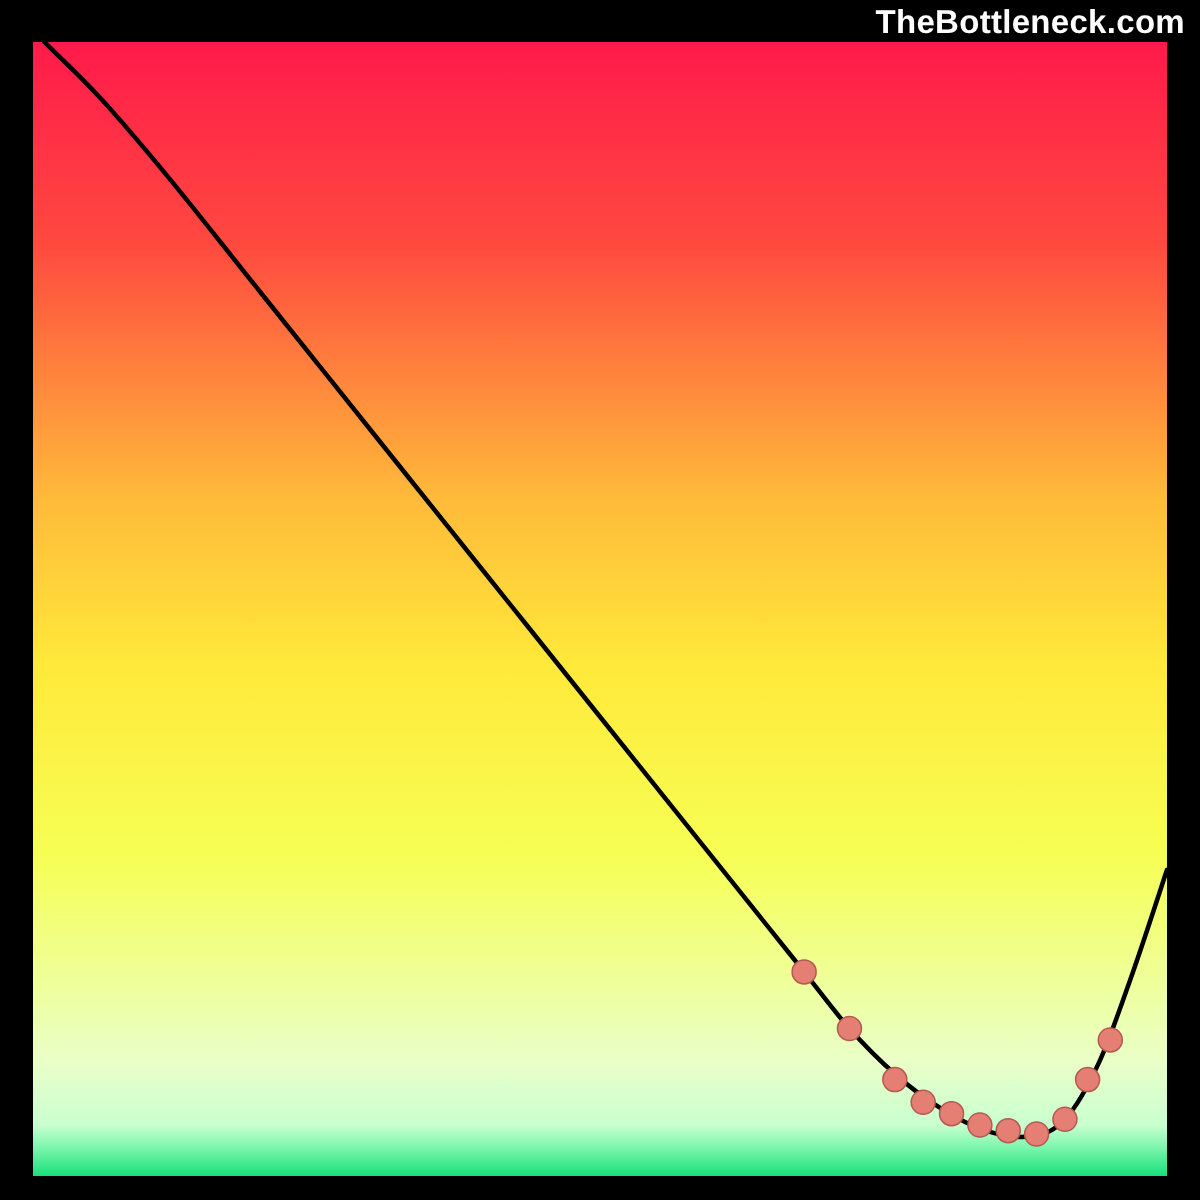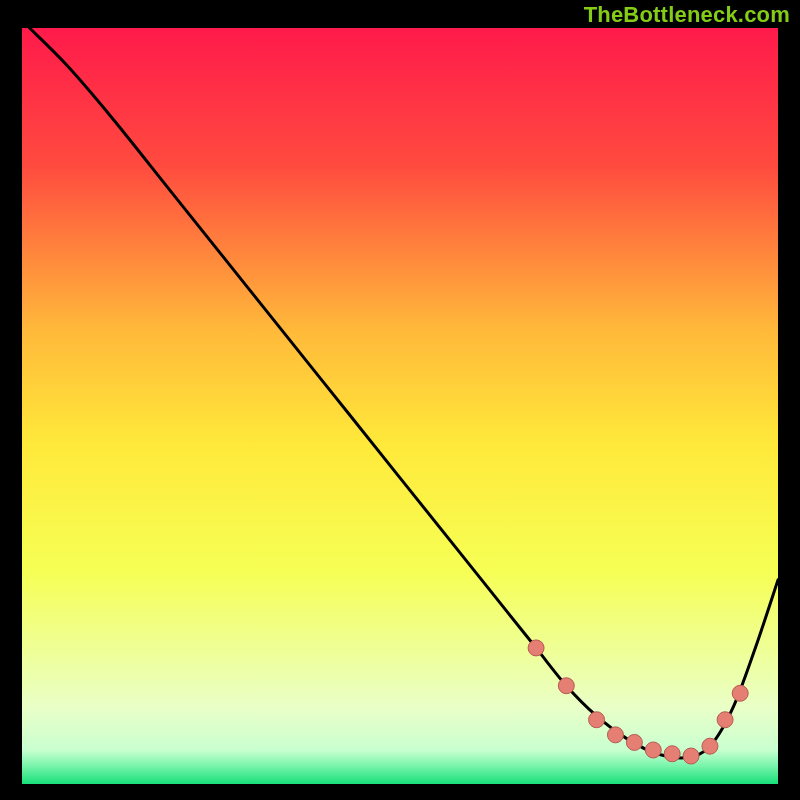--- a/index.html
+++ b/index.html
@@ -14,21 +14,21 @@
   .stage {
     position: relative;
     width: 800px;
     height: 800px;
     background: #000;
   }
   .watermark {
     position: absolute;
     top: 2px;
     right: 10px;
-    color: #84cc16;
+    color: #ffffff;
     font-size: 22px;
     font-weight: 600;
     letter-spacing: 0.2px;
     user-select: none;
   }
   .plot {
     position: absolute;
     left: 22px;
     top: 28px;
     width: 756px;

